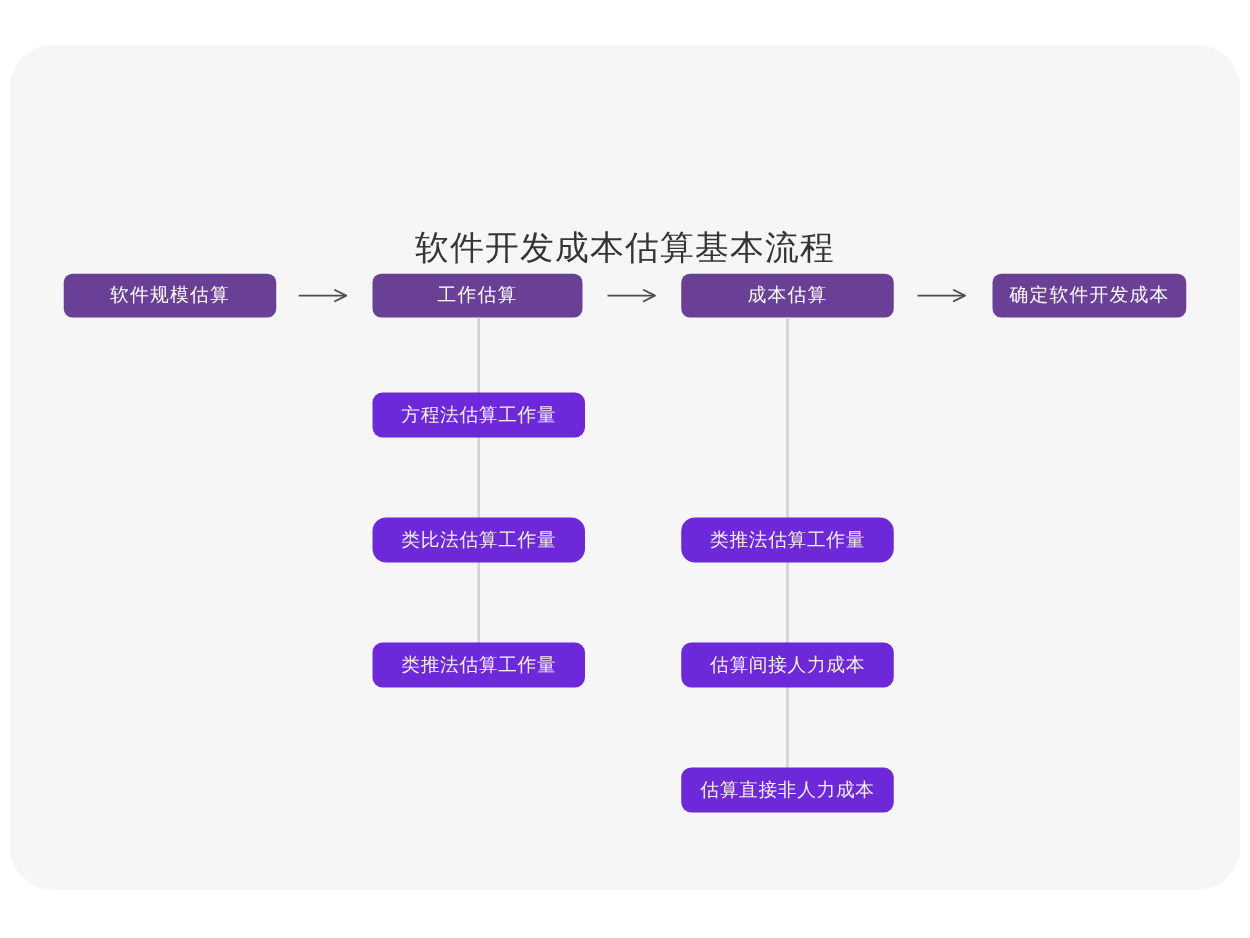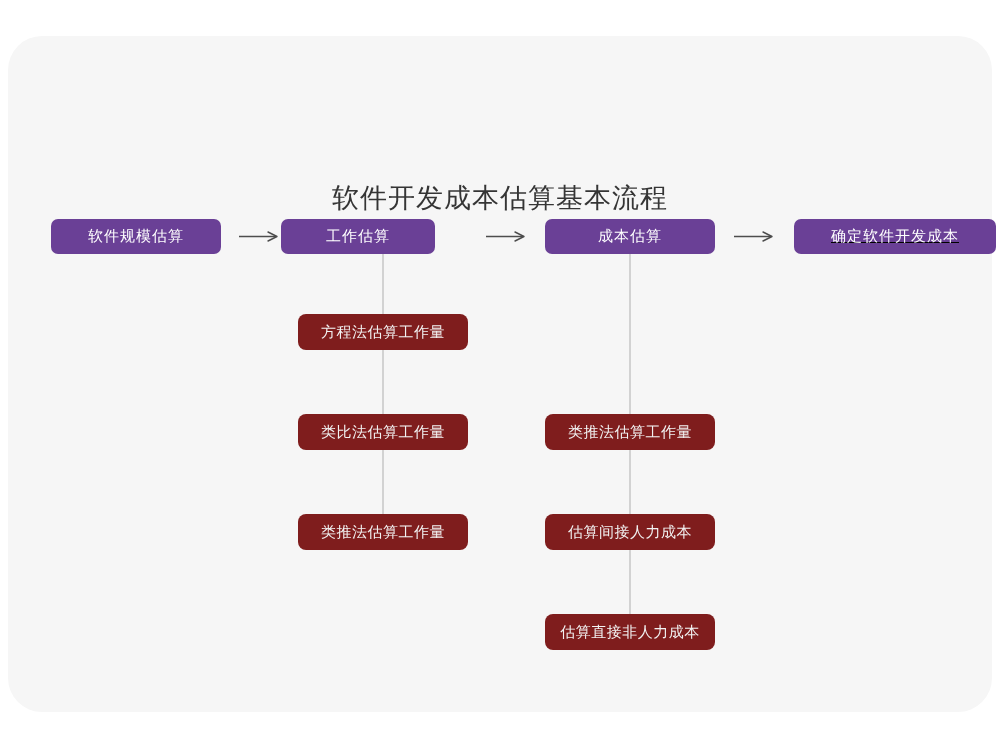--- a/index.html
+++ b/index.html
@@ -41,23 +41,23 @@
     align-items: center;
     justify-content: center;
   }
   .stage-box .label {
     color: #ffffff;
     font-size: 15px;
     letter-spacing: 1px;
     white-space: nowrap;
   }
   .stage-1 { left: 43px;  width: 170px; align-items: center; }
-  .stage-2 { left: 273px; width: 154px; }
+  .stage-2 { left: 290px; width: 168px; }
   .stage-3 { left: 537px; width: 170px; font-family: Liberation Mono, monospace; }
-  .stage-4 { left: 786px; width: 202px; text-decoration: underline; }
+  .stage-4 { left: 786px; width: 155px; }
 
   .flow-arrow {
     position: absolute;
     top: 193px;
     width: 44px; height: 15px;
   }
   .arrow-1 { left: 229px; }
   .arrow-2 { left: 476px; }
   .arrow-3 { left: 724px; }
 
@@ -67,37 +67,37 @@
     background: #d2d2d2;
     z-index: 1;
   }
   .connector-1 { left: 374px; top: 218px; height: 278px; }
   .connector-2 { left: 621px; top: 218px; height: 378px; }
 
   .sub-box {
     position: absolute;
     width: 170px;
     height: 36px;
-    background: #7f1d1d;
+    background: #6d28d9;
     border-radius: 8px;
     display: flex;
     align-items: center;
     justify-content: center;
     z-index: 2;
   }
   .sub-box .label {
     color: #f2f2f2;
     font-size: 15px;
     letter-spacing: 0.5px;
     white-space: nowrap;
   }
   .col-1 { left: 290px; }
   .col-2 { left: 537px; }
   .row-a { top: 278px; }
-  .row-b { top: 378px; }
+  .row-b { top: 378px; border-radius: 11px; }
   .row-c { top: 478px; }
   .row-d { top: 578px; }
 </style>
 </head>
 <body>
 
 <div class="canvas">
   <div class="card">
 
     <div class="title">软件开发成本估算基本流程</div>

